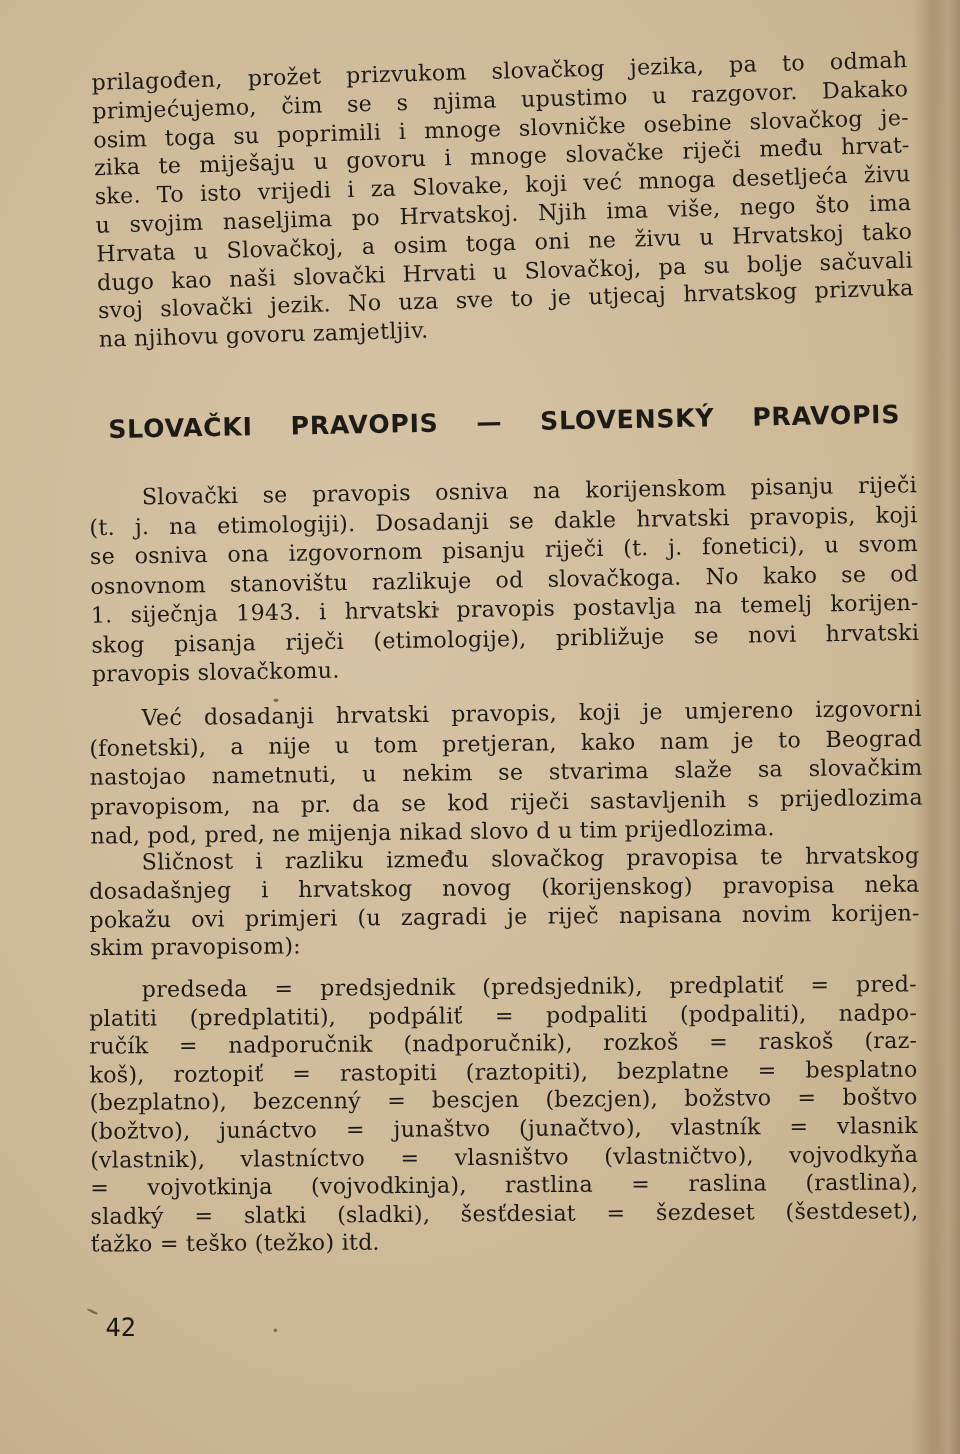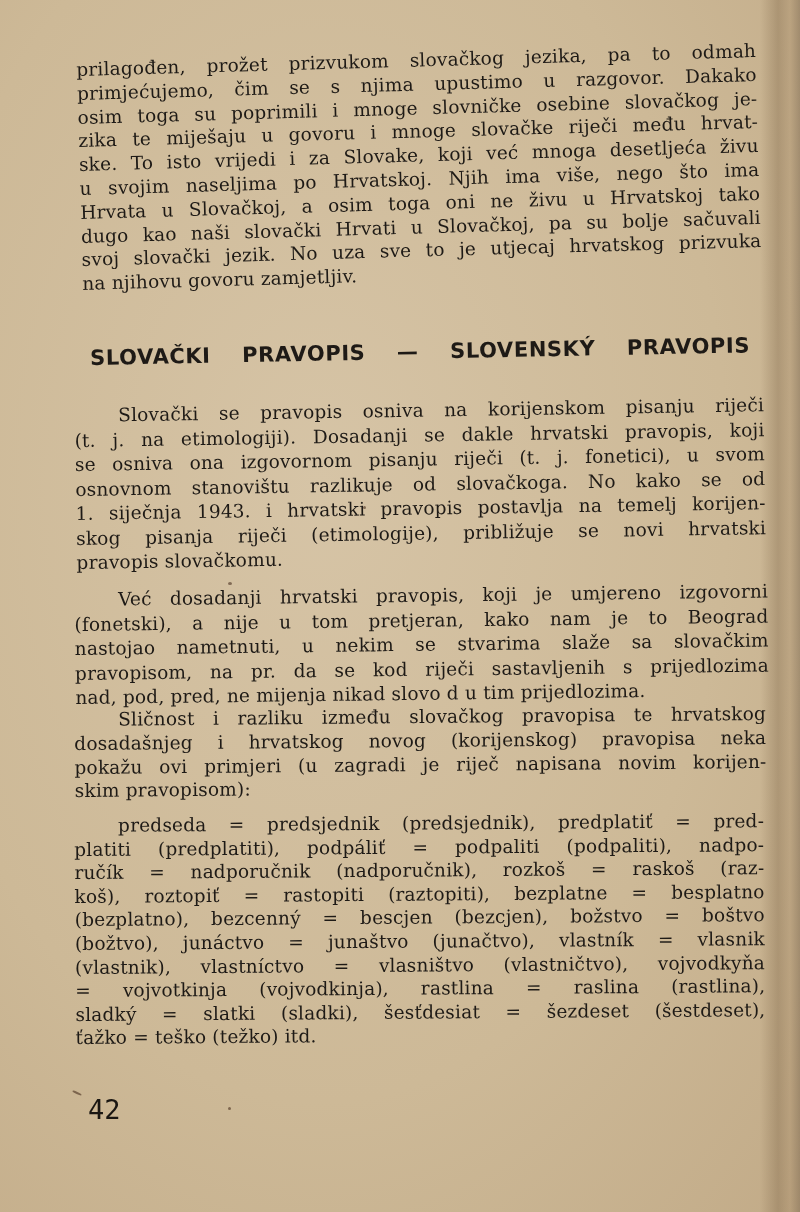--- a/index.html
+++ b/index.html
@@ -42,21 +42,21 @@
     #para-2 .line { height: 24.5px; line-height: 24.5px; }
 
     #para-3 { top: 708px; transform: rotate(-0.5deg); transform-origin: 0 0; width: 692px; }
     #para-3 .line { height: 23.8px; line-height: 23.8px; }
 
     #para-4 { top: 814px; transform: rotate(-0.4deg); transform-origin: 0 0; width: 690px; }
     #para-4 .line { height: 23.6px; line-height: 23.6px; }
 
     #page-number {
       position: absolute; top: 1094px; left: 88px;
-      font-family: "DejaVu Sans Mono", monospace; font-size: 27px; color: #1a1612;
+      font-family: "DejaVu Sans Mono", monospace; font-size: 21px; color: #1a1612;
     }
     .speck { position: absolute; background: rgba(60,35,20,0.55); border-radius: 50%; }
   </style>
 </head>
 <body>
 
 <div class="page">
 
   <div class="block" id="para-top">
     <div class="line justify">prilagođen, prožet prizvukom slovačkog jezika, pa to odmah</div>

